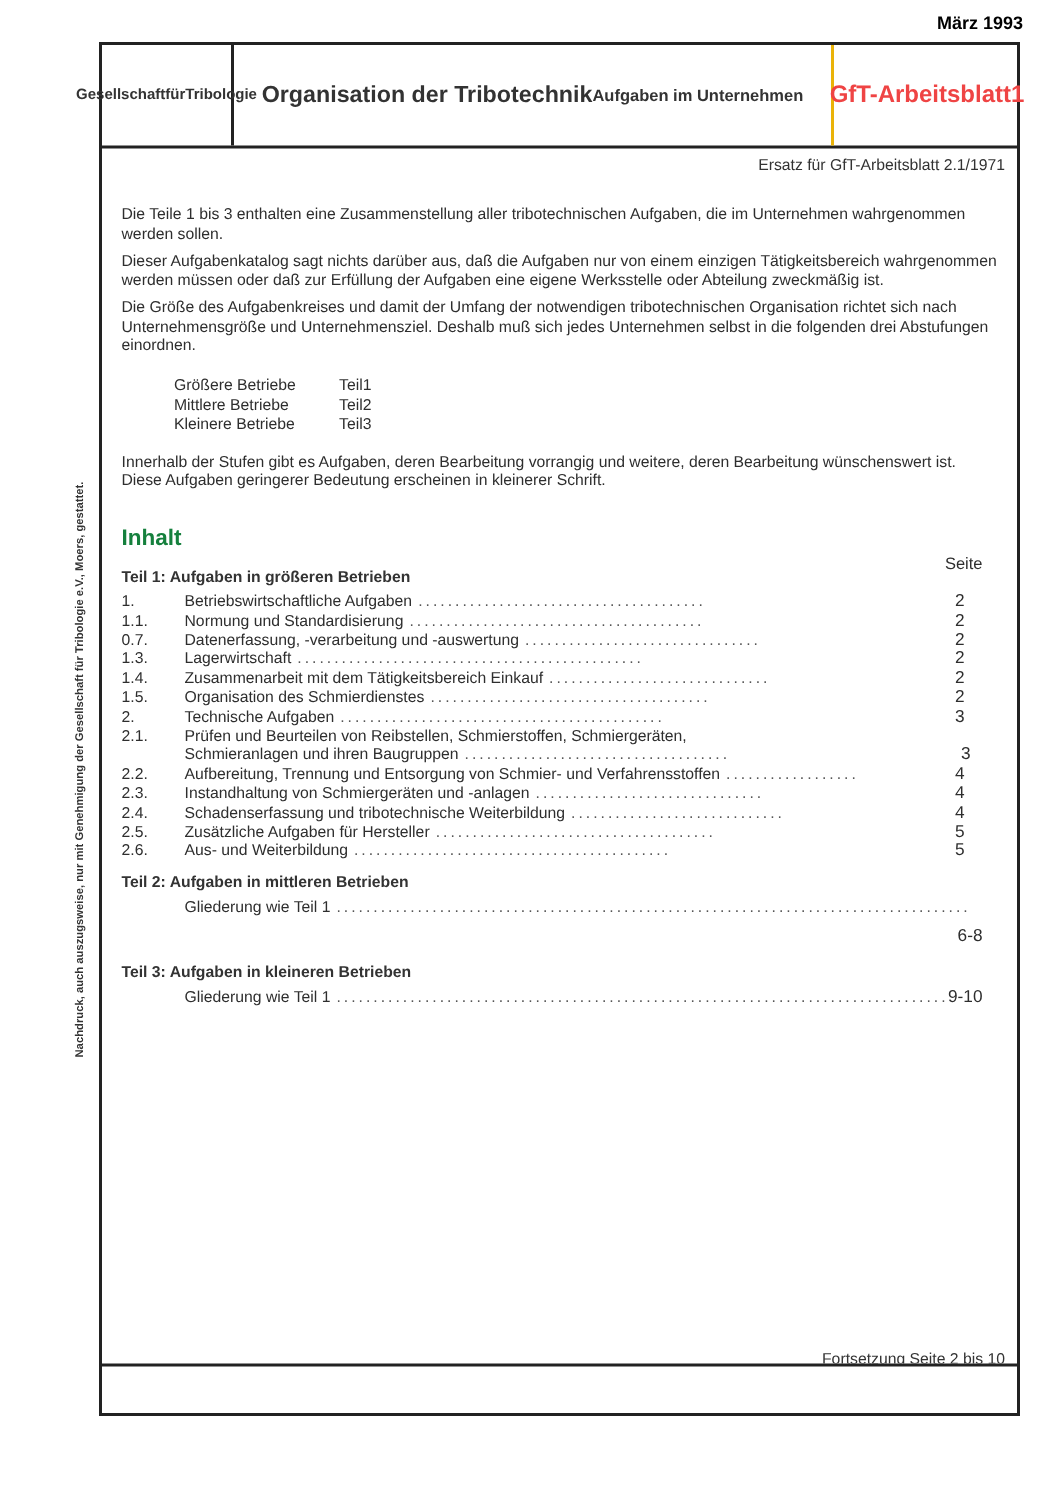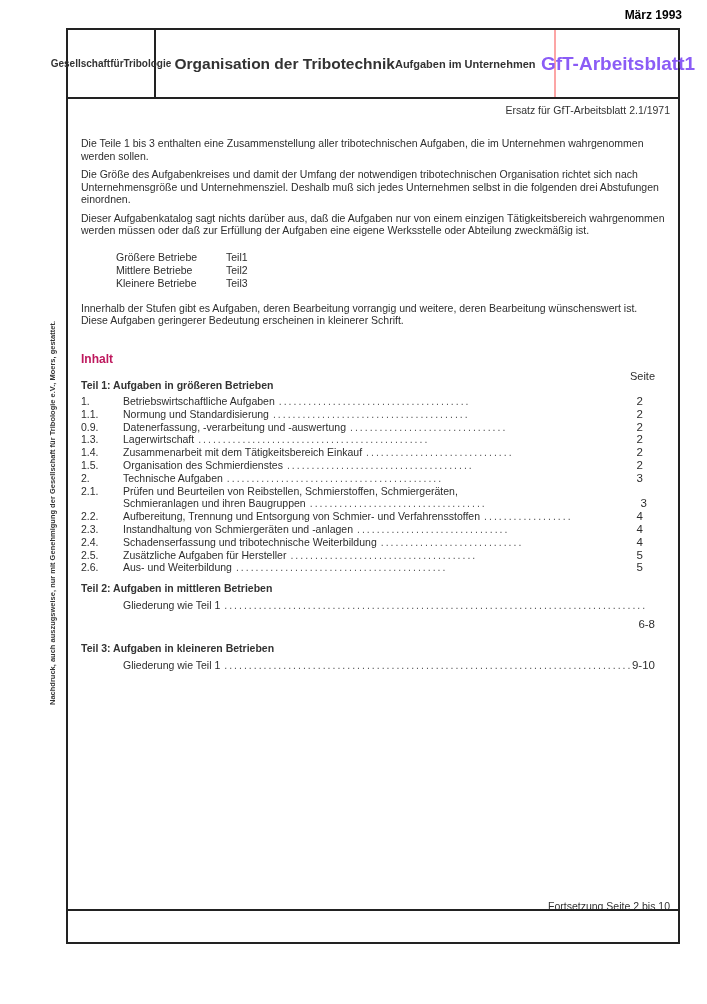--- a/index.html
+++ b/index.html
@@ -8,28 +8,28 @@
   .date { position:absolute; top:8px; right:25px; font-size:12px; font-weight:bold; color:#000000; }
   .frame { position:absolute; left:66px; top:28px; width:610px; height:912px;
            border:2px solid #222; box-sizing:content-box; }
   .header { position:absolute; left:0; top:0; width:610px; height:67px; border-bottom:2px solid #222; }
   .hcell { position:absolute; top:0; height:67px; display:flex; flex-direction:row;
            align-items:center; justify-content:center; text-align:center; }
   .h-left { left:0; width:86px; border-right:2px solid #222; font-size:10px; font-weight:bold; line-height:13px; color:#333; }
   .h-mid { left:88px; width:398px; }
   .h-mid .t1 { font-size:15.5px; font-weight:bold; color:#333; line-height:18px; }
   .h-mid .t2 { font-size:11px; font-weight:bold; color:#333; line-height:14px; }
-  .h-right { left:486px; width:124px; border-left:2px solid #fca5a5; font-size:19px; font-weight:bold; line-height:15px; color:#8b5cf6; }
+  .h-right { left:486px; width:124px; border-left:2px solid #eab308; font-size:16px; font-weight:bold; line-height:15px; color:#ef4444; }
   .replace { position:absolute; right:8px; top:74px; font-size:10.5px; color:#333; }
   .body { position:absolute; left:13px; top:107px; width:586px; font-size:10.5px; line-height:12.5px; color:#2e2e2e; }
   .body p { margin:0 0 6px 0; }
   .levels { margin:14px 0 12px 35px; }
   .levels .row { display:flex; line-height:13px;align-items:flex-end; }
   .levels .a { width:110px; }
-  .inhalt-h { font-size:12px; font-weight:bold; color:#be185d; margin:26px 0 0 0; }
+  .inhalt-h { font-size:15px; font-weight:bold; color:#15803d; margin:26px 0 0 0; }
   .seite-h { position:absolute; right:12px; top:233px; font-size:11px; }
   .teil-h { font-size:10.5px; font-weight:bold; color:#333; margin-top:8px; line-height:13px; }
   .toc { margin-top:3px; }
   .toc-row { display:flex; align-items:flex-end; line-height:12.8px; position:relative; }
   .toc-num { width:42px; flex:none; }
   .toc-title { flex:none; white-space:nowrap; }
   .toc-dots { flex:1; overflow:hidden; white-space:nowrap; letter-spacing:2px; color:#555; margin:0 6px 0 4px; max-width:300px; }
   .toc-pg { position:absolute; right:24px; font-size:11.5px; }
   .toc-row .fill { flex:1; }
   .cont { position:absolute; right:8px; bottom:0px; font-size:10.5px; color:#333; line-height:12px; height:9px; overflow:hidden; }
@@ -59,22 +59,22 @@
       <span>GfT-</span>
       <span>Arbeitsblatt</span>
       <span>1</span>
     </div>
   </div>
 
   <div class="replace">Ersatz für GfT-Arbeitsblatt 2.1/1971</div>
 
   <div class="body">
     <p>Die Teile 1 bis 3 enthalten eine Zusammenstellung aller tribotechnischen Aufgaben, die im Unternehmen wahrgenommen werden sollen.</p>
+    <p>Dieser Aufgabenkatalog sagt nichts darüber aus, daß die Aufgaben nur von einem einzigen Tätigkeitsbereich wahrgenommen werden müssen oder daß zur Erfüllung der Aufgaben eine eigene Werksstelle oder Abteilung zweckmäßig ist.</p>
     <p>Die Größe des Aufgabenkreises und damit der Umfang der notwendigen tribotechnischen Organisation richtet sich nach Unternehmensgröße und Unternehmensziel. Deshalb muß sich jedes Unternehmen selbst in die folgenden drei Abstufungen einordnen.</p>
-    <p>Dieser Aufgabenkatalog sagt nichts darüber aus, daß die Aufgaben nur von einem einzigen Tätigkeitsbereich wahrgenommen werden müssen oder daß zur Erfüllung der Aufgaben eine eigene Werksstelle oder Abteilung zweckmäßig ist.</p>
 
     <div class="levels">
       <div class="row">
           <span class="a">Größere Betriebe</span>
           <span>Teil1</span>
         </div>
       <div class="row">
           <span class="a">Mittlere Betriebe</span>
           <span>Teil2</span>
         </div>
@@ -99,21 +99,21 @@
           <span class="toc-pg">2</span>
         </div>
         <div class="toc-row">
           <span class="toc-num">1.1.</span>
           <span class="toc-title">Normung und Standardisierung</span>
           <span class="toc-dots">......................................................................................................................</span>
           <span class="fill"></span>
           <span class="toc-pg">2</span>
         </div>
         <div class="toc-row">
-          <span class="toc-num">0.9.</span>
+          <span class="toc-num">0.7.</span>
           <span class="toc-title">Datenerfassung, -verarbeitung und -auswertung</span>
           <span class="toc-dots">......................................................................................................................</span>
           <span class="fill"></span>
           <span class="toc-pg">2</span>
         </div>
         <div class="toc-row">
           <span class="toc-num">1.3.</span>
           <span class="toc-title">Lagerwirtschaft</span>
           <span class="toc-dots">......................................................................................................................</span>
           <span class="fill"></span>

